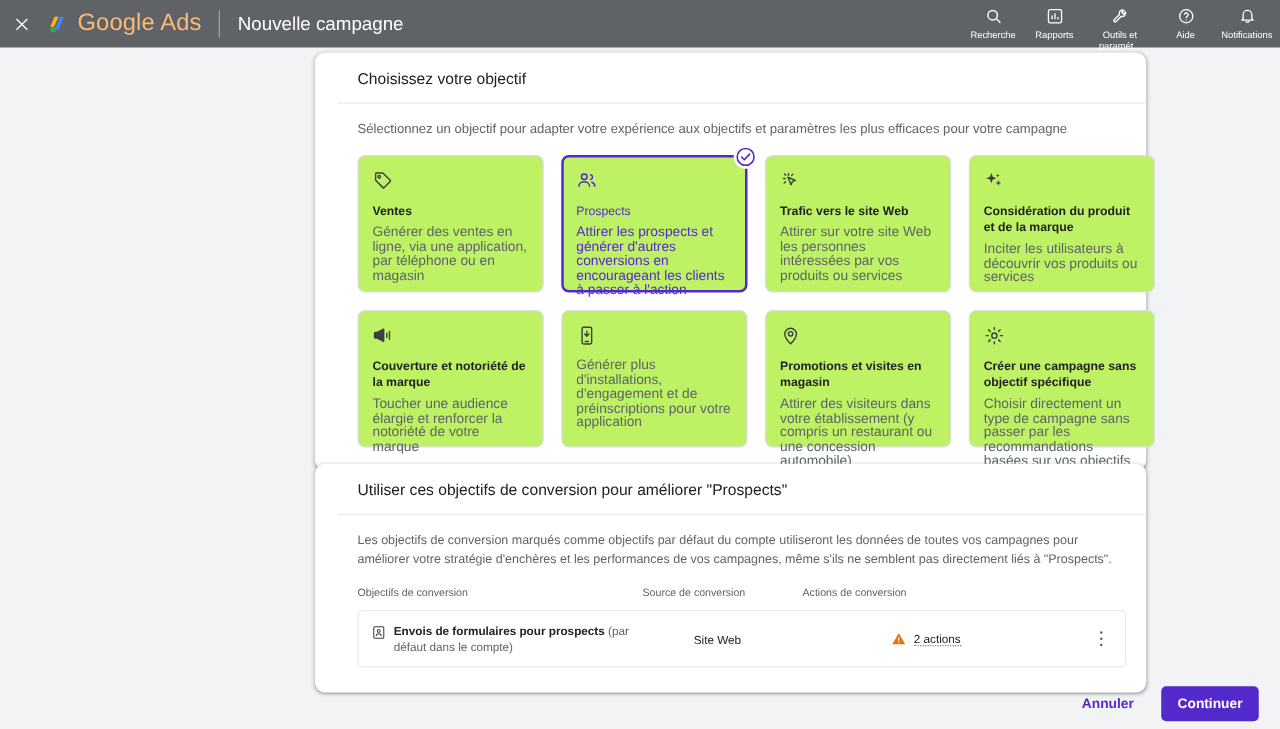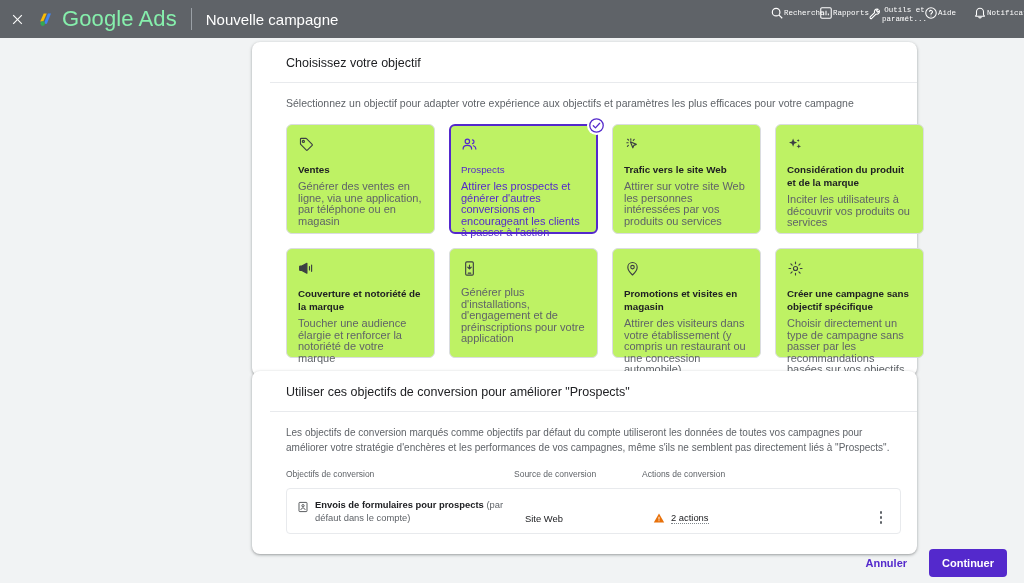--- a/index.html
+++ b/index.html
@@ -19,37 +19,37 @@
     color: #fff;
   }
   .close-btn {
     width: 34px; height: 38px;
     display: flex; align-items: center; justify-content: center;
     cursor: pointer;
   }
   .close-btn svg { display:block; }
   .ads-logo { width: 26px; height: 38px; display:flex; align-items:center; justify-content:center; }
   .brand {
-    font-size: 22px; letter-spacing: .1px; color: #86efac;
+    font-size: 19px; letter-spacing: .1px; color: #fdba74;
     margin-left: 2px; white-space: nowrap;
   }
   .vsep {
     width: 1px; height: 22px; background: #9aa0a6;
     margin: 0 14px;
   }
   .page-sub { font-size: 15px; color: #fff; white-space: nowrap; }
 
   .topbar-right {
     margin-left: auto; display: flex; align-items: flex-start; height: 38px;
     padding-right: 2px;
   }
   .tb-item {
-    width: 49px; display: flex; flex-direction: row;
+    width: 49px; display: flex; flex-direction: column;
     align-items: center; justify-content: flex-start;
-    padding-top: 4px; cursor: pointer; font-family: Liberation Mono, monospace;
+    padding-top: 4px; cursor: pointer;
   }
   .tb-item .ic { height: 17px; display:flex; align-items:center; justify-content:center; }
   .tb-item .lb {
     font-size: 7.5px; color: #fff; margin-top: 2px;
     text-align: center; line-height: 9px; white-space: nowrap;
   }
   .tb-item.wide { width: 56px; }
   .tb-item.wide .lb { white-space: normal; width: 54px; }
 
   
@@ -111,24 +111,25 @@
   .conv-desc {
     font-size: 10px; color: #5f6368; line-height: 15px;
     padding: 13px 16px 0 16px;
   }
   .tbl { padding: 14px 16px 20px 16px; }
   .tbl-head { display: flex; font-size: 8.5px; color: #5f6368; padding-bottom: 9px; }
   .col-a { width: 228px; }
   .col-b { width: 128px; }
   .col-c { flex: 1; }
   .tbl-row {
-    display: flex; align-items: flex-end;
+    display: flex; align-items: center;
     border: 1px solid #e8eaed; border-radius: 4px;
     padding: 9px 10px 9px 10px;
     min-height: 43px;
+    gap: 30px;
   }
   .goal-cell { width: 228px; display: flex; align-items: flex-start; gap: 6px; }
   .goal-txt { font-size: 9.4px; line-height: 13px; color: #202124; }
   .goal-txt b { font-weight: bold; }
   .goal-txt span { color: #5f6368; }
   .src-cell { width: 128px; font-size: 9.4px; color: #202124; }
   .act-cell { flex: 1; display: flex; align-items: center; gap: 6px; }
   .act-link {
     font-size: 9.4px; color: #202124;
     border-bottom: 1px dotted #80868b; cursor: pointer;

